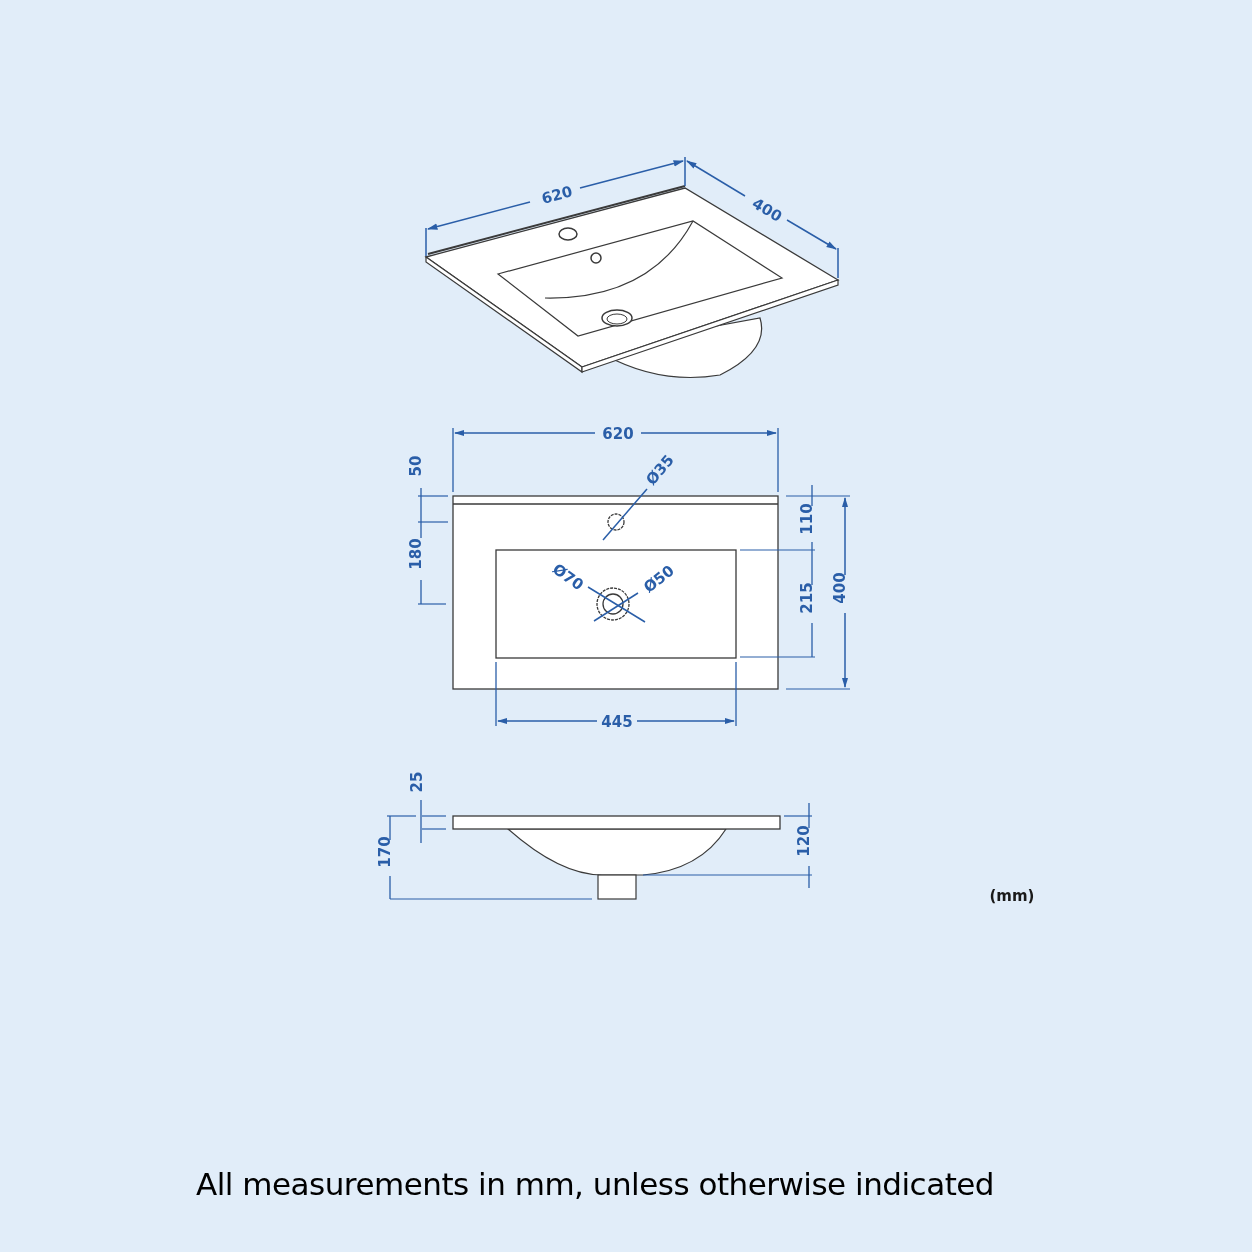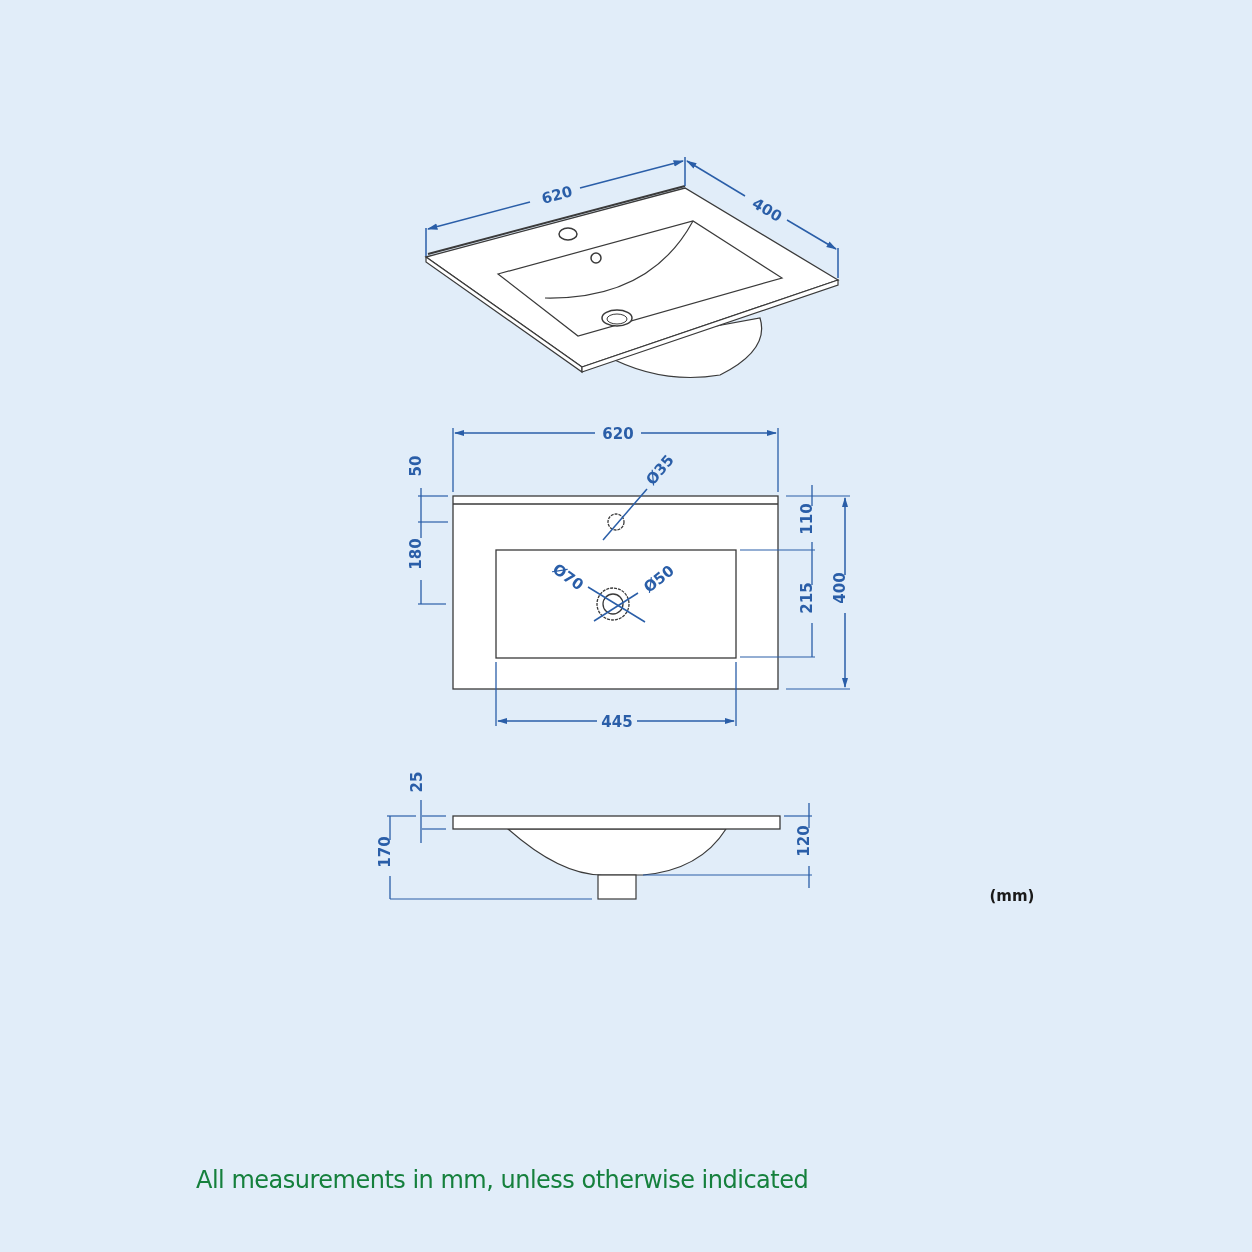--- a/index.html
+++ b/index.html
@@ -19,22 +19,22 @@
     .unit-text {
       font-family: "DejaVu Sans", sans-serif;
       font-weight: bold;
       font-size: 15px;
       fill: #1a1a1a;
     }
     .footer-note {
       position: absolute;
       left: 196px; top: 1166px;
       font-family: "DejaVu Sans", sans-serif;
-      font-size: 24px;
-      color: #15803d;
+      font-size: 31px;
+      color: #000000;
       letter-spacing: -0.5px;
       white-space: nowrap;
     }
   </style>
 </head>
 <body>
 
 <svg class="drawing" width="1252" height="1252" viewBox="0 0 1252 1252" xmlns="http://www.w3.org/2000/svg">
   <defs>
     <marker id="arr" viewBox="0 0 10 10" refX="9" refY="5" markerWidth="7" markerHeight="7" orient="auto-start-reverse">

